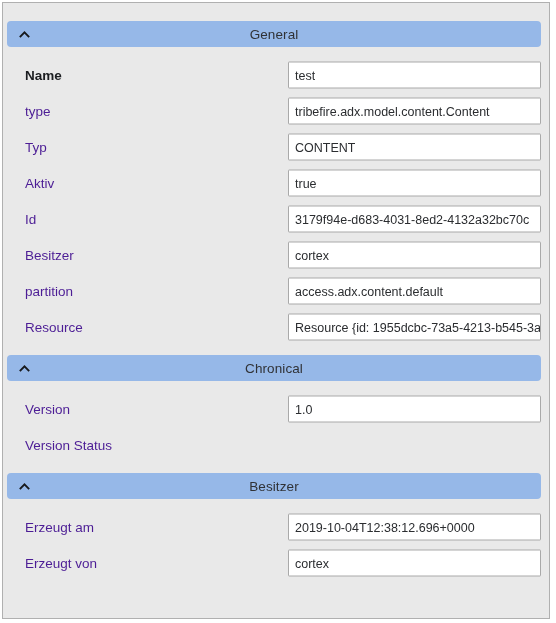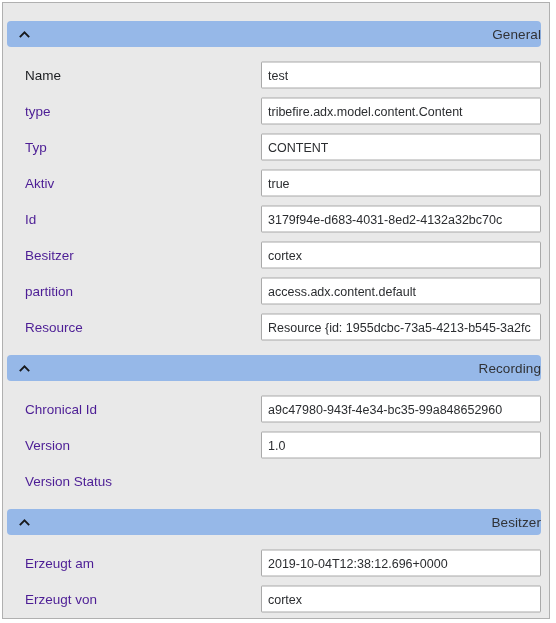--- a/index.html
+++ b/index.html
@@ -37,21 +37,21 @@
 
   
   .section-header {
     position: relative;
     margin: 0 8px 0 4px;
     height: 26px;
     background: #96b8e8;
     border-radius: 4px;
     display: flex;
     align-items: center;
-    justify-content: flex-end;
+    justify-content: center;
   }
   .section-header .chevron {
     position: absolute;
     left: 10px;
     top: 50%;
     transform: translateY(-50%);
     width: 14px;
     height: 14px;
     display: flex;
     align-items: center;
@@ -75,26 +75,26 @@
   .row-label {
     position: absolute;
     left: 8px;
     top: 50%;
     transform: translateY(-50%);
     font-size: 13.5px;
     color: #4c1d95;
     white-space: nowrap;
   }
   .row-label.bold {
-    font-weight: normal;
+    font-weight: bold;
     color: #1b1d20;
   }
   .row-field {
     position: absolute;
-    left: 244px;
+    left: 271px;
     right: 0px;
     top: 50%;
     transform: translateY(-50%);
     height: 27px;
     box-sizing: border-box;
     background: #ffffff;
     border: 1px solid #a9a9a9;
     border-radius: 1px;
     overflow: hidden;
     display: flex;
@@ -175,29 +175,23 @@
           <span class="field-value">Resource {id: 1955dcbc-73a5-4213-b545-3a2fc</span>
         </div>
       </div>
       <div class="gap-before-header"></div>
       <div class="section-header">
         <span class="chevron">
           <svg width="13" height="13" viewBox="0 0 13 13">
             <path d="M2.5 8.4 L6.5 4.4 L10.5 8.4" fill="none" stroke="#17191c" stroke-width="1.9" stroke-linecap="square" stroke-linejoin="miter"></path>
           </svg>
         </span>
-        <span class="section-title">Recording</span>
+        <span class="section-title">Chronical</span>
       </div>
       <div class="gap-after-header"></div>
-      <div class="row">
-        <div class="row-label">Chronical Id</div>
-        <div class="row-field">
-          <span class="field-value">a9c47980-943f-4e34-bc35-99a848652960</span>
-        </div>
-      </div>
       <div class="row">
         <div class="row-label">Version</div>
         <div class="row-field">
           <span class="field-value">1.0</span>
         </div>
       </div>
       <div class="row">
         <div class="row-label">Version Status</div>
       </div>
       <div class="gap-before-header"></div>

